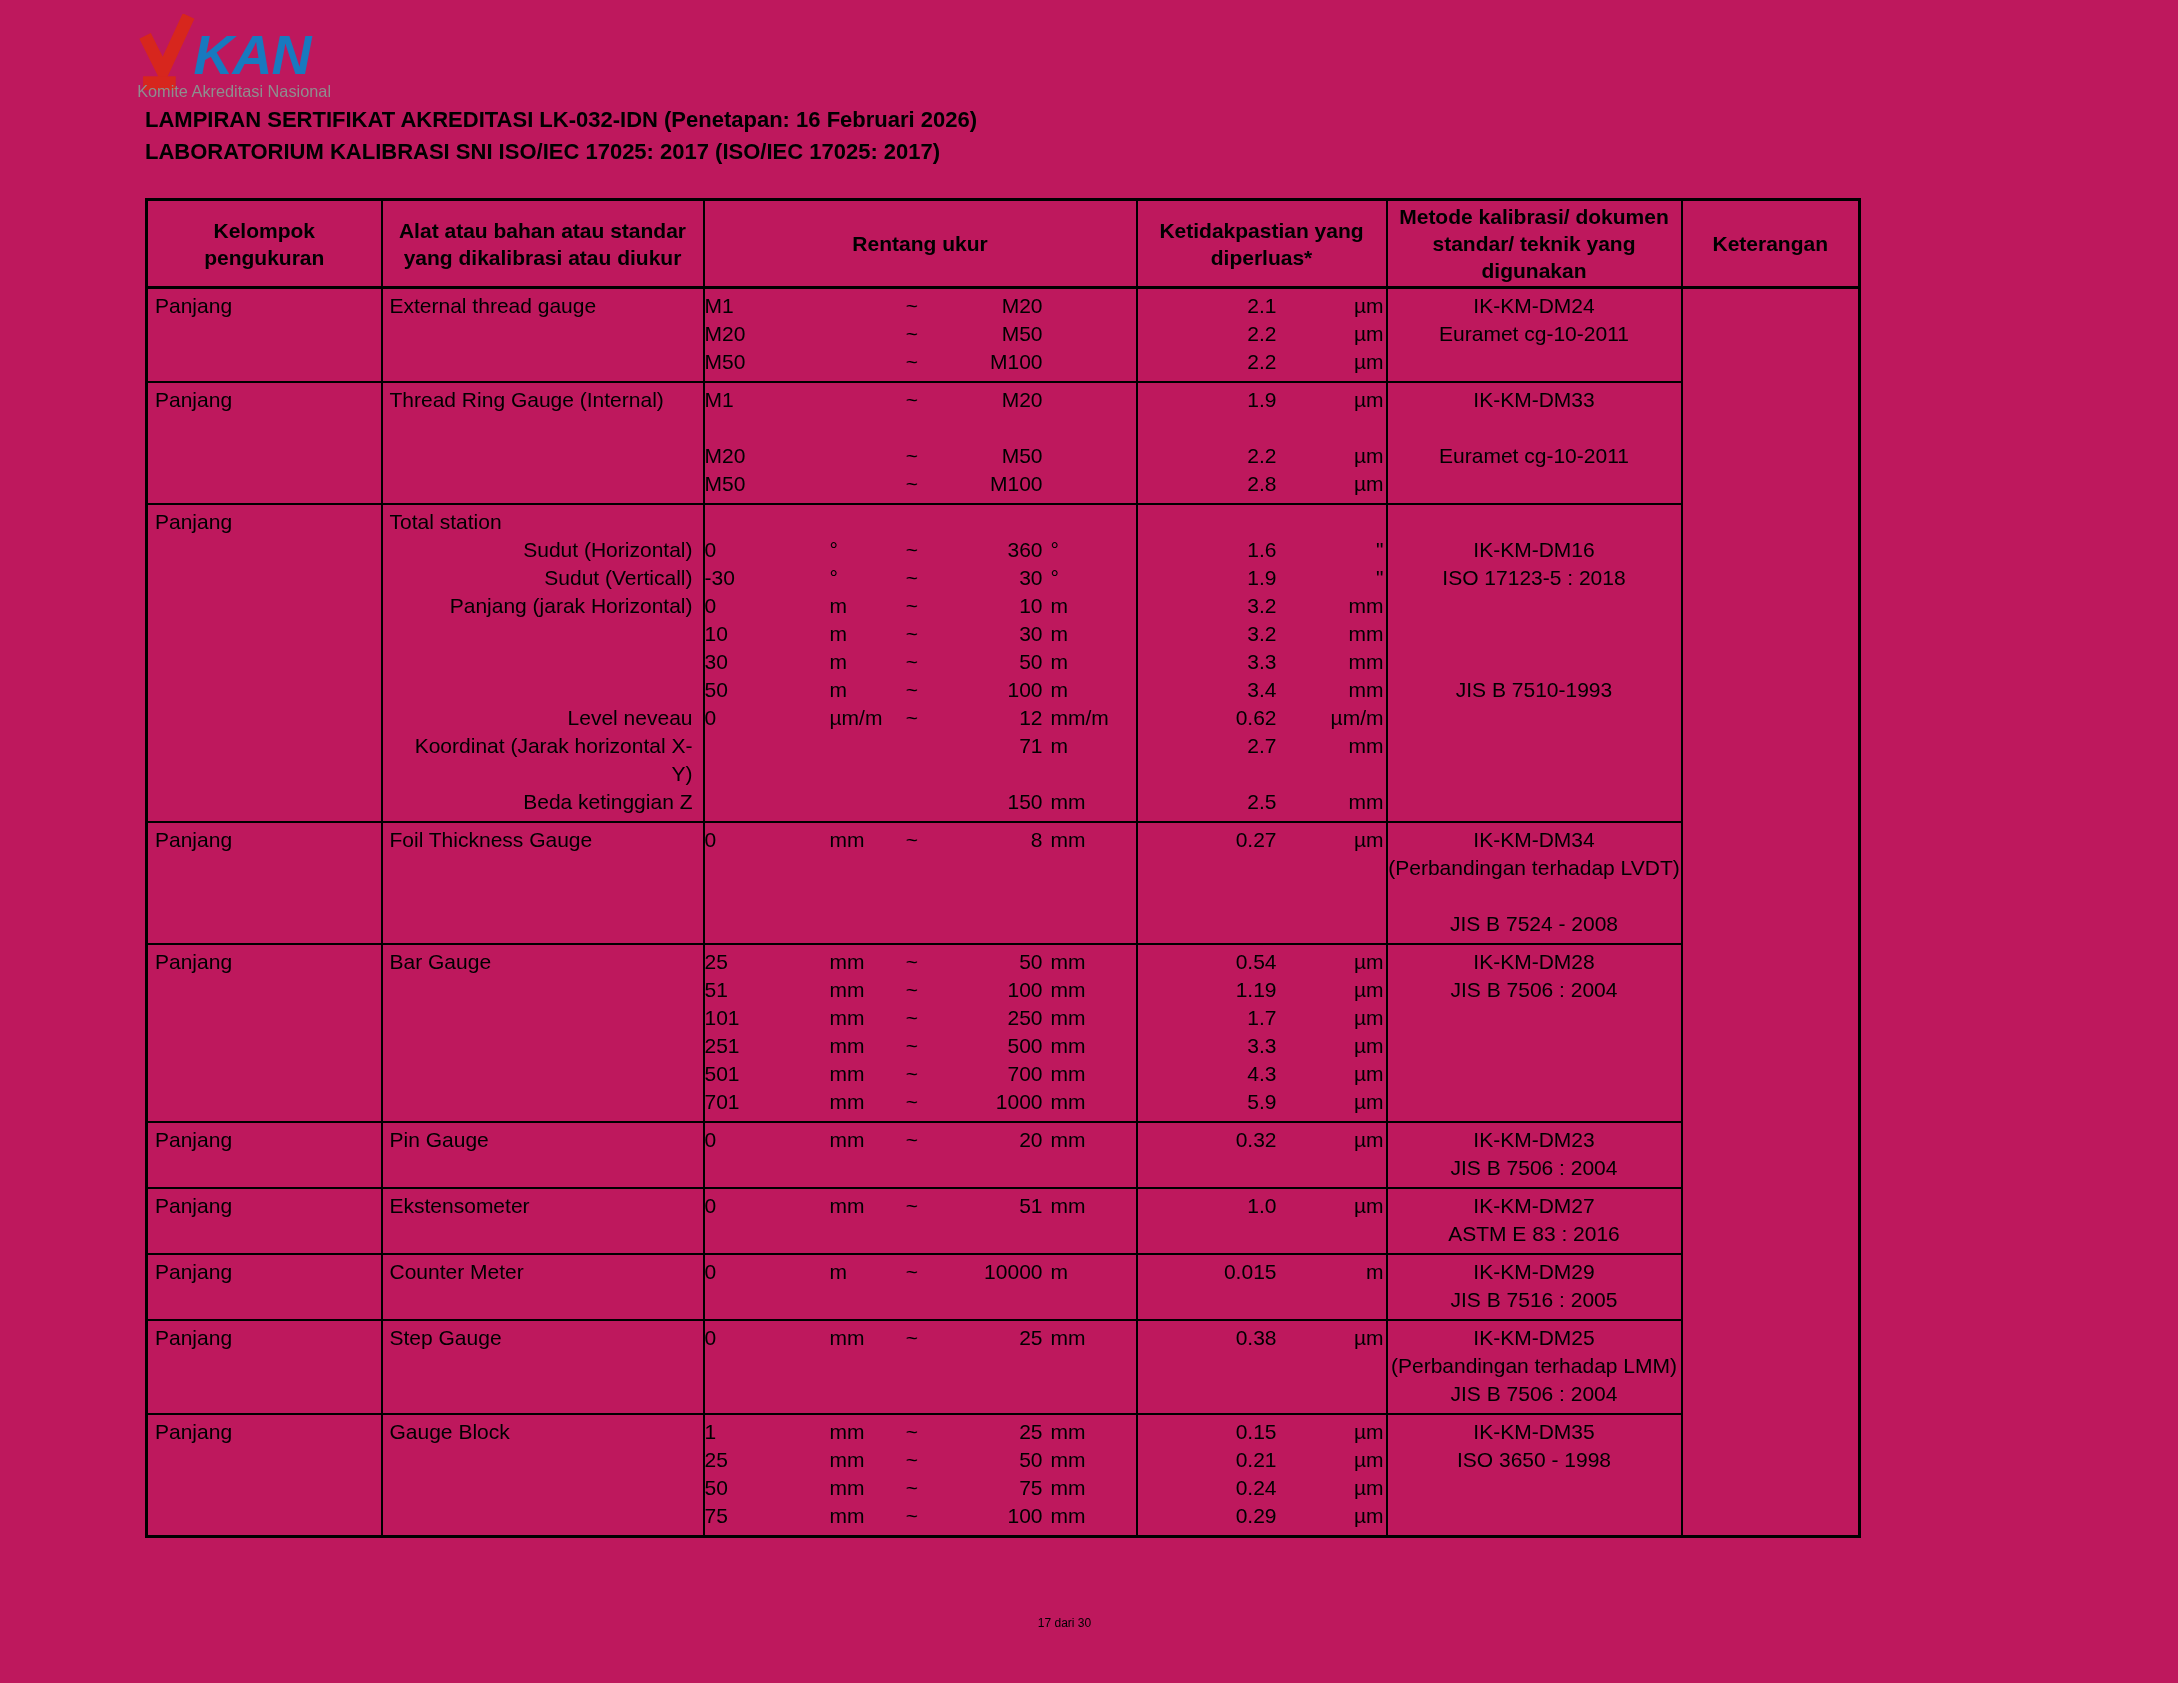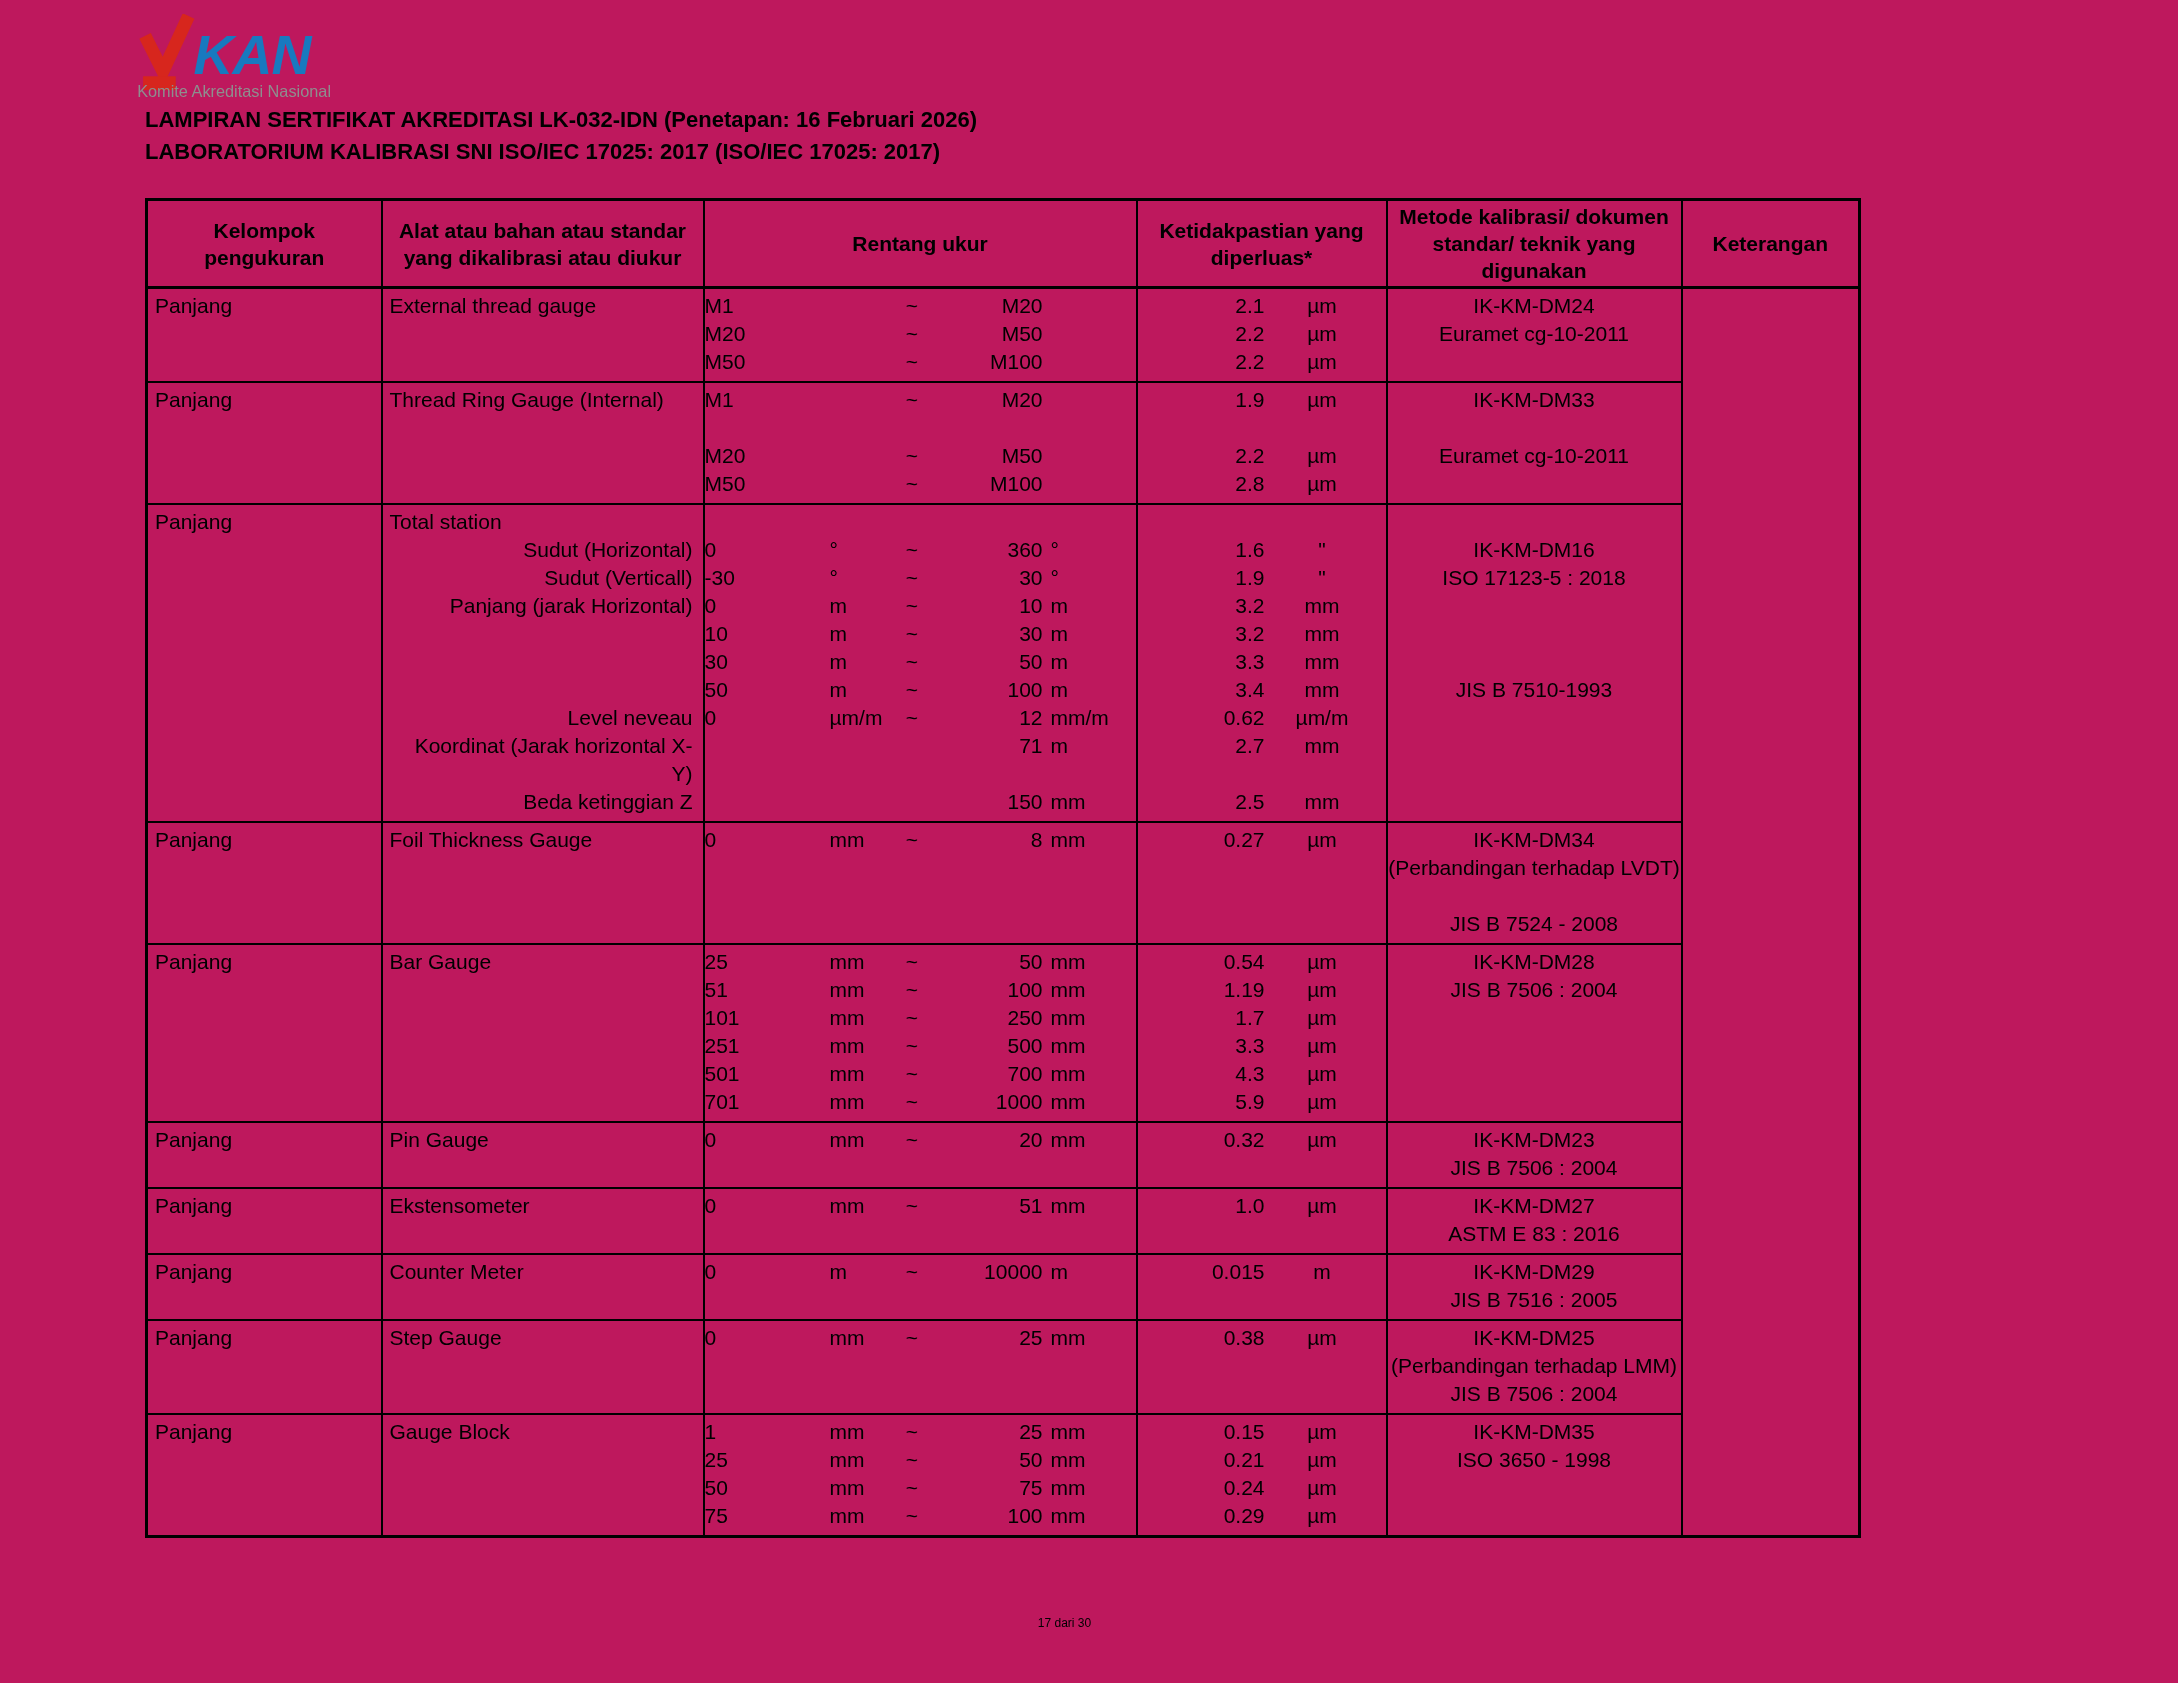--- a/index.html
+++ b/index.html
@@ -19,22 +19,22 @@
   .al{text-align:left;padding-left:7px;}
   .ar{text-align:right;padding-right:10px;}
   .ac{text-align:center;}
   .rl{display:flex;}
   .rfn{display:inline-block;width:117px;text-align:left;}
   .rfu{display:inline-block;width:63px;text-align:left;padding-left:8px;box-sizing:border-box;}
   .rtl{display:inline-block;width:55px;text-align:center;}
   .rtn{display:inline-block;width:103px;text-align:right;}
   .rtu{display:inline-block;width:77px;text-align:left;padding-left:8px;box-sizing:border-box;}
   .ul{display:flex;}
-  .un{display:inline-block;width:127px;text-align:right;}
-  .uu{display:inline-block;width:107px;text-align:center;padding-left:8px;box-sizing:border-box;}
+  .un{display:inline-block;width:127px;text-align:right;margin-left:12px;}
+  .uu{display:inline-block;width:107px;text-align:right;padding-left:8px;box-sizing:border-box;}
   #page-footer{position:absolute;top:1616px;left:0;width:2129px;text-align:center;font-size:12px;}
 </style>
 </head>
 <body>
 
 <div id="page">
 
   <div id="logo">
     <svg width="208" height="89" viewBox="0 0 210 90">
       <path d="M8 22 L26 58 L52 2" fill="none" stroke-width="13" stroke="#d7261d"></path>

